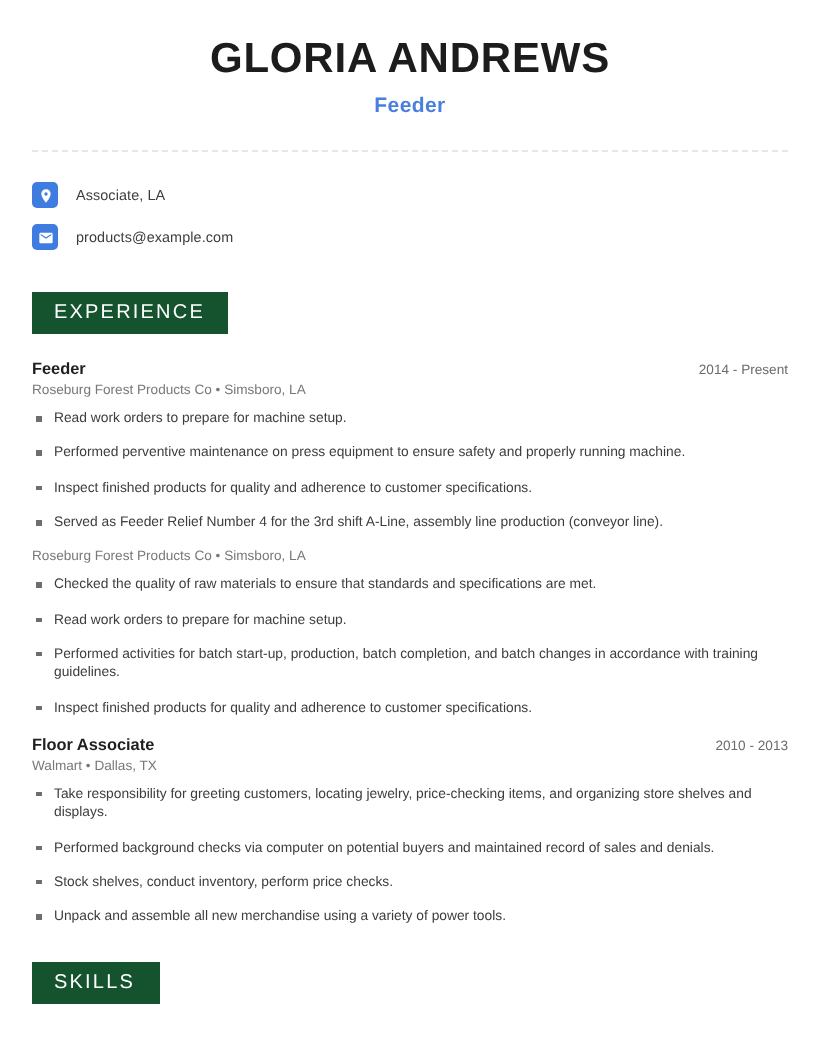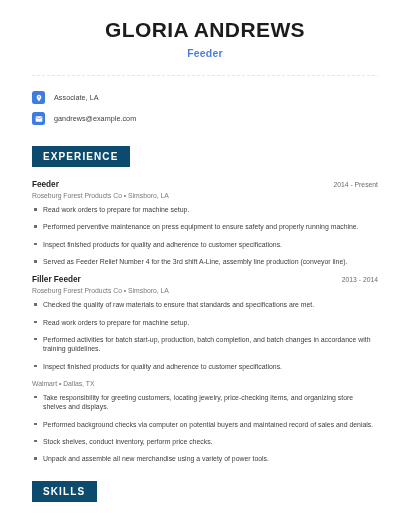--- a/index.html
+++ b/index.html
@@ -3,21 +3,21 @@
 <meta charset="utf-8">
 <style>
   * { margin:0; padding:0; box-sizing:border-box; }
   html, body {
     width:410px; height:530px;
     background:#ffffff;
     font-family:"Liberation Sans", sans-serif;
     color:#2b2b2b;
     overflow:hidden;
   }
-  .page { width:410px; height:472px; padding:0 32px; position:relative; }
+  .page { width:410px; height:472px; padding:0 16px; position:relative; }
 
   
   .header { text-align:center; padding-top:18px; }
   .full-name {
     font-size:21px; font-weight:bold; letter-spacing:0.4px;
     color:#1c1c1c; line-height:1.1;
   }
   .job-title {
     font-size:10.5px; font-weight:bold; color:#4a7fe0;
     margin-top:6px; letter-spacing:0.2px;
@@ -34,22 +34,22 @@
     width:13px; height:13px; border-radius:2.5px; background:#3f7ce0;
     display:flex; align-items:center; justify-content:center;
     flex:0 0 13px; margin-right:9px;
   }
   .c-icon svg { width:8px; height:8px; fill:#ffffff; display:block; }
   .c-text { font-size:7.2px; color:#3d3d3d; letter-spacing:0.05px; }
 
   
   .section { margin-top:18px; }
   .sec-badge {
-    display:inline-block; background:#0c4a6e; color:#fff;
-    font-size:10px; font-weight:bold; letter-spacing:1.1px;
+    display:inline-block; background:#14532d; color:#fff;
+    font-size:10px; font-weight:normal; letter-spacing:1.1px;
     padding:5px 12px 5px 11px;
     text-align:right;
   }
 
   
   .jobs { margin-top:13px; }
   .job { margin-bottom:9px; }
   .job-head { display:flex; justify-content:space-between; align-items:baseline; }
   .job-role { font-size:8.2px; font-weight:bold; color:#1f1f1f; }
   .job-dates { font-size:6.8px; color:#6b6b6b; white-space:nowrap; }
@@ -84,21 +84,21 @@
           </svg>
       </span>
       <span class="c-text">Associate, LA</span>
     </div>
     <div class="contact-row">
       <span class="c-icon">
         <svg viewBox="0 0 24 24">
             <path d="M20 4H4c-1.1 0-2 .9-2 2v12c0 1.1.9 2 2 2h16c1.1 0 2-.9 2-2V6c0-1.1-.9-2-2-2zm0 4l-8 5-8-5V6l8 5 8-5v2z"></path>
           </svg>
       </span>
-      <span class="c-text">gandrews@example.com</span>
+      <span class="c-text">products@example.com</span>
     </div>
   </div>
 
   <div class="section">
     <div class="sec-badge">EXPERIENCE</div>
 
     <div class="jobs">
 
       <div class="job">
         <div class="job-head">
@@ -108,34 +108,34 @@
         <div class="job-company">Roseburg Forest Products Co • Simsboro, LA</div>
         <ul class="bullets">
           <li>Read work orders to prepare for machine setup.</li>
           <li>Performed perventive maintenance on press equipment to ensure safety and properly running machine.</li>
           <li>Inspect finished products for quality and adherence to customer specifications.</li>
           <li>Served as Feeder Relief Number 4 for the 3rd shift A-Line, assembly line production (conveyor line).</li>
         </ul>
       </div>
 
       <div class="job">
-        <div class="job-head">
-          <span class="job-role">Filler Feeder</span>
-          <span class="job-dates">2013 - 2014</span>
-        </div>
         <div class="job-company">Roseburg Forest Products Co • Simsboro, LA</div>
         <ul class="bullets">
           <li>Checked the quality of raw materials to ensure that standards and specifications are met.</li>
           <li>Read work orders to prepare for machine setup.</li>
           <li>Performed activities for batch start-up, production, batch completion, and batch changes in accordance with training guidelines.</li>
           <li>Inspect finished products for quality and adherence to customer specifications.</li>
         </ul>
       </div>
 
       <div class="job">
+        <div class="job-head">
+          <span class="job-role">Floor Associate</span>
+          <span class="job-dates">2010 - 2013</span>
+        </div>
         <div class="job-company">Walmart • Dallas, TX</div>
         <ul class="bullets">
           <li>Take responsibility for greeting customers, locating jewelry, price-checking items, and organizing store shelves and displays.</li>
           <li>Performed background checks via computer on potential buyers and maintained record of sales and denials.</li>
           <li>Stock shelves, conduct inventory, perform price checks.</li>
           <li>Unpack and assemble all new merchandise using a variety of power tools.</li>
         </ul>
       </div>
 
     </div>

